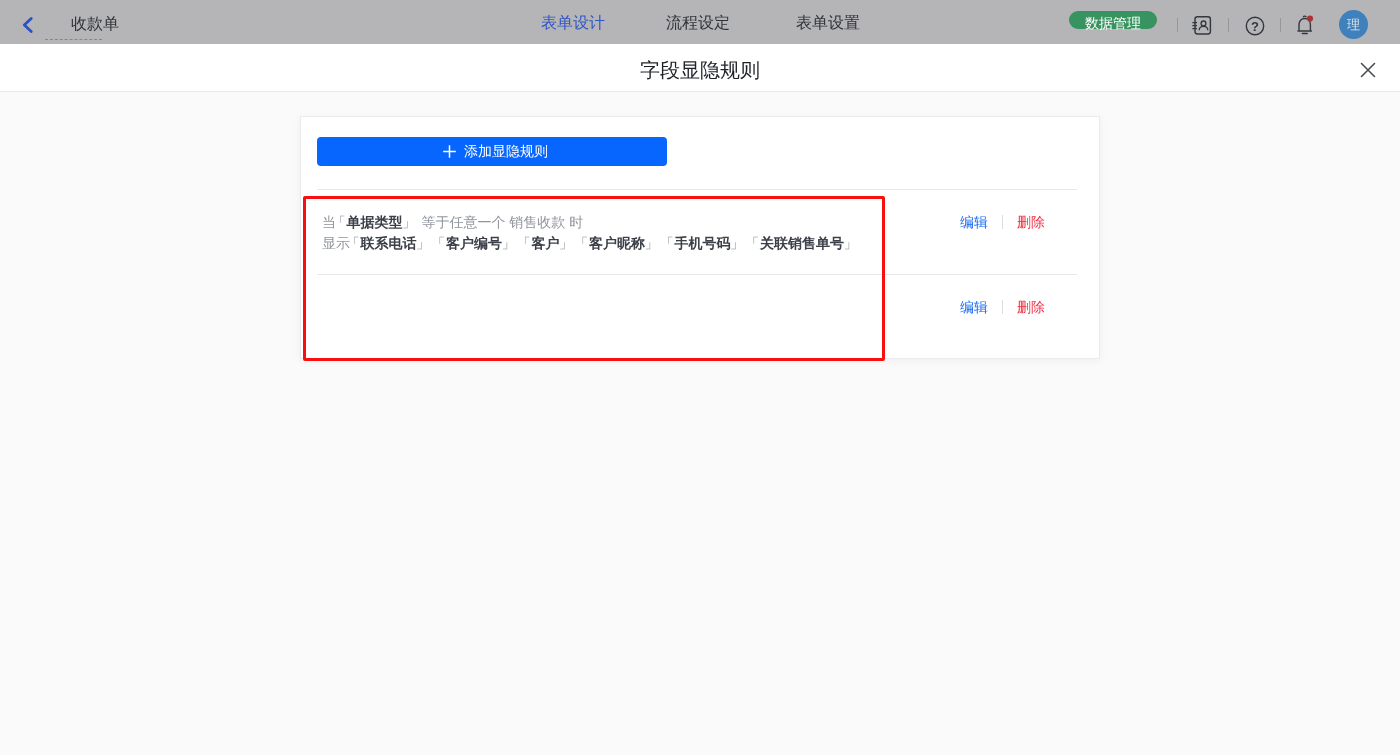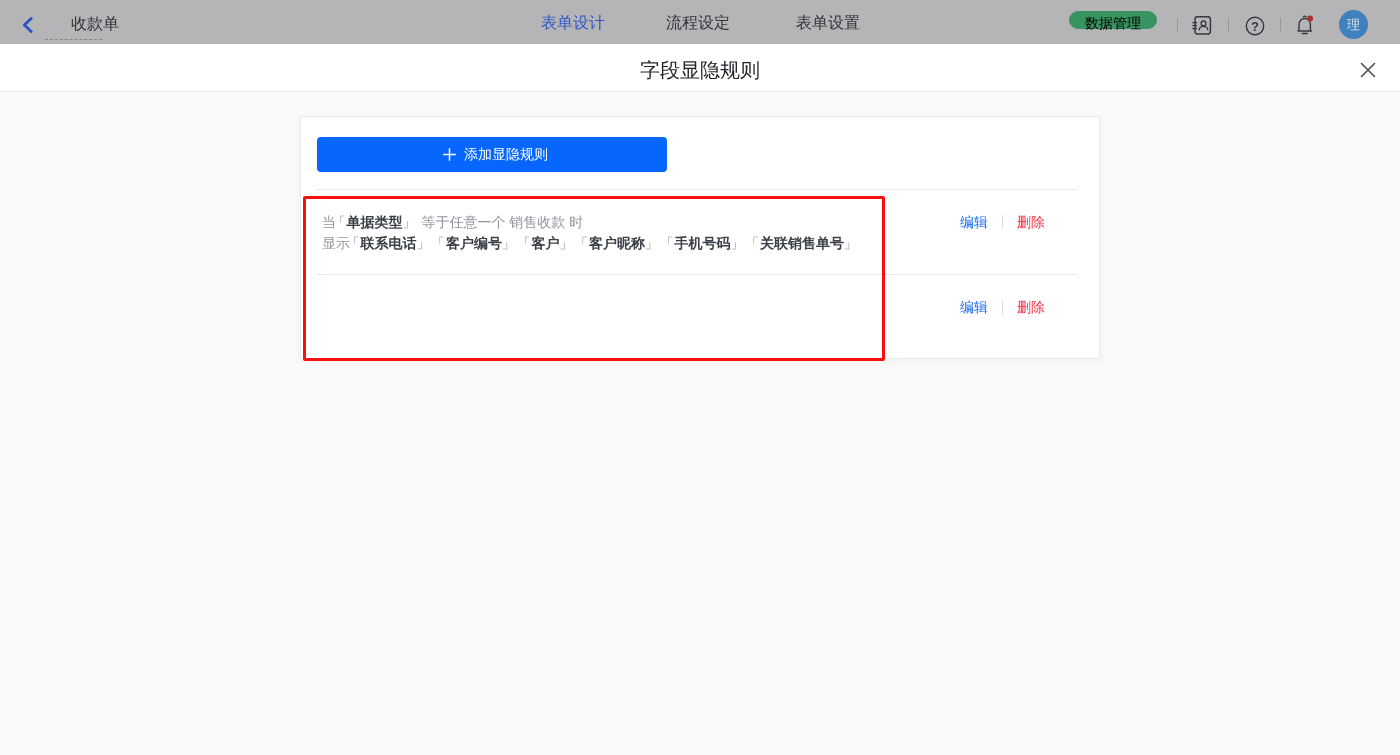--- a/index.html
+++ b/index.html
@@ -8,33 +8,33 @@
 body { background:#fafafa; position:relative; }
 .abs { position:absolute; }
 
 
 .topbar { position:absolute; left:0; top:0; width:1400px; height:44px; background:#b5b5b7; }
 .back { position:absolute; left:21px; top:17px; width:13px; height:16px; }
 .fname { position:absolute; left:48px; top:15px; font-size:16px; color:#303338; line-height:18px;margin-left:23px; }
 .fdash { position:absolute; left:45px; top:39px; width:57px; border-top:1px dashed #86878a; }
 .tab { position:absolute; top:14px; font-size:16px; color:#303338; line-height:18px; }
 .tab.active { color:#2f56c6; }
-.pill { position:absolute; left:1069px; top:11px; width:88px; height:18px; border-radius:13px; background:#37935f; color:#000000; font-size:14px; text-align:center; line-height:25px; }
+.pill { position:absolute; left:1069px; top:11px; width:88px; height:18px; border-radius:13px; background:#37935f; color:#ffffff; font-size:14px; text-align:center; line-height:25px; }
 .vsep { position:absolute; top:18px; width:1px; height:14px; background:#96979a; }
 .avatar { position:absolute; left:1339px; top:10px; width:29px; height:29px; border-radius:50%; background:#3e81bd; color:#dde2e6; font-size:13px; text-align:center; line-height:29px; }
 
 
 .mhead { position:absolute; left:0; top:44px; width:1400px; height:48px; background:#fff; border-bottom:1px solid #e9e9e9; }
 .mtitle { position:absolute; left:0; top:2px; width:100%; text-align:center; font-size:20px; color:#1e2227; line-height:48px; font-weight:400; }
 .mclose { position:absolute; left:1360px; top:62px; width:16px; height:16px; }
 
 
 .mbody { position:absolute; left:0; top:93px; width:1400px; height:662px; background:#fafafa; }
 .card { position:absolute; left:300px; top:23px; width:800px; height:243px; background:#fff; border:1px solid #e9ebef; box-shadow:0 2px 8px rgba(31,45,61,0.05); }
-.addbtn { position:absolute; left:16px; top:20px; width:350px; height:35px; background:#0766fe; border-radius:4px; color:#fff; font-size:14px; display:flex; align-items:center; justify-content:center; }
+.addbtn { position:absolute; left:16px; top:20px; width:350px; height:29px; background:#0766fe; border-radius:4px; color:#fff; font-size:14px; display:flex; align-items:center; justify-content:center; }
 .addbtn svg { margin-right:7px; margin-left:6px; }
 .hr1 { position:absolute; left:16px; top:72px; width:760px; height:1px; background:#e8e8e8; }
 .hr2 { position:absolute; left:16px; top:157px; width:760px; height:1px; background:#e8e8e8; }
 .rule { position:absolute; left:21px; width:660px; font-size:14px; line-height:21px; color:#90949c; }
 .rule b { color:#3b3f48; font-weight:700; }
 .rule i { font-style:normal; margin-left:-4.2px; margin-right:0.7px; color:#84888f; }
 .rule em { font-style:normal; margin-left:-0.5px; margin-right:1.6px; color:#84888f; }
 .racts { position:absolute; font-size:14px; line-height:21px; }
 .racts .edit { color:#1b6bf5; }
 .racts .del { color:#ef2f44;margin-top:18px; }

